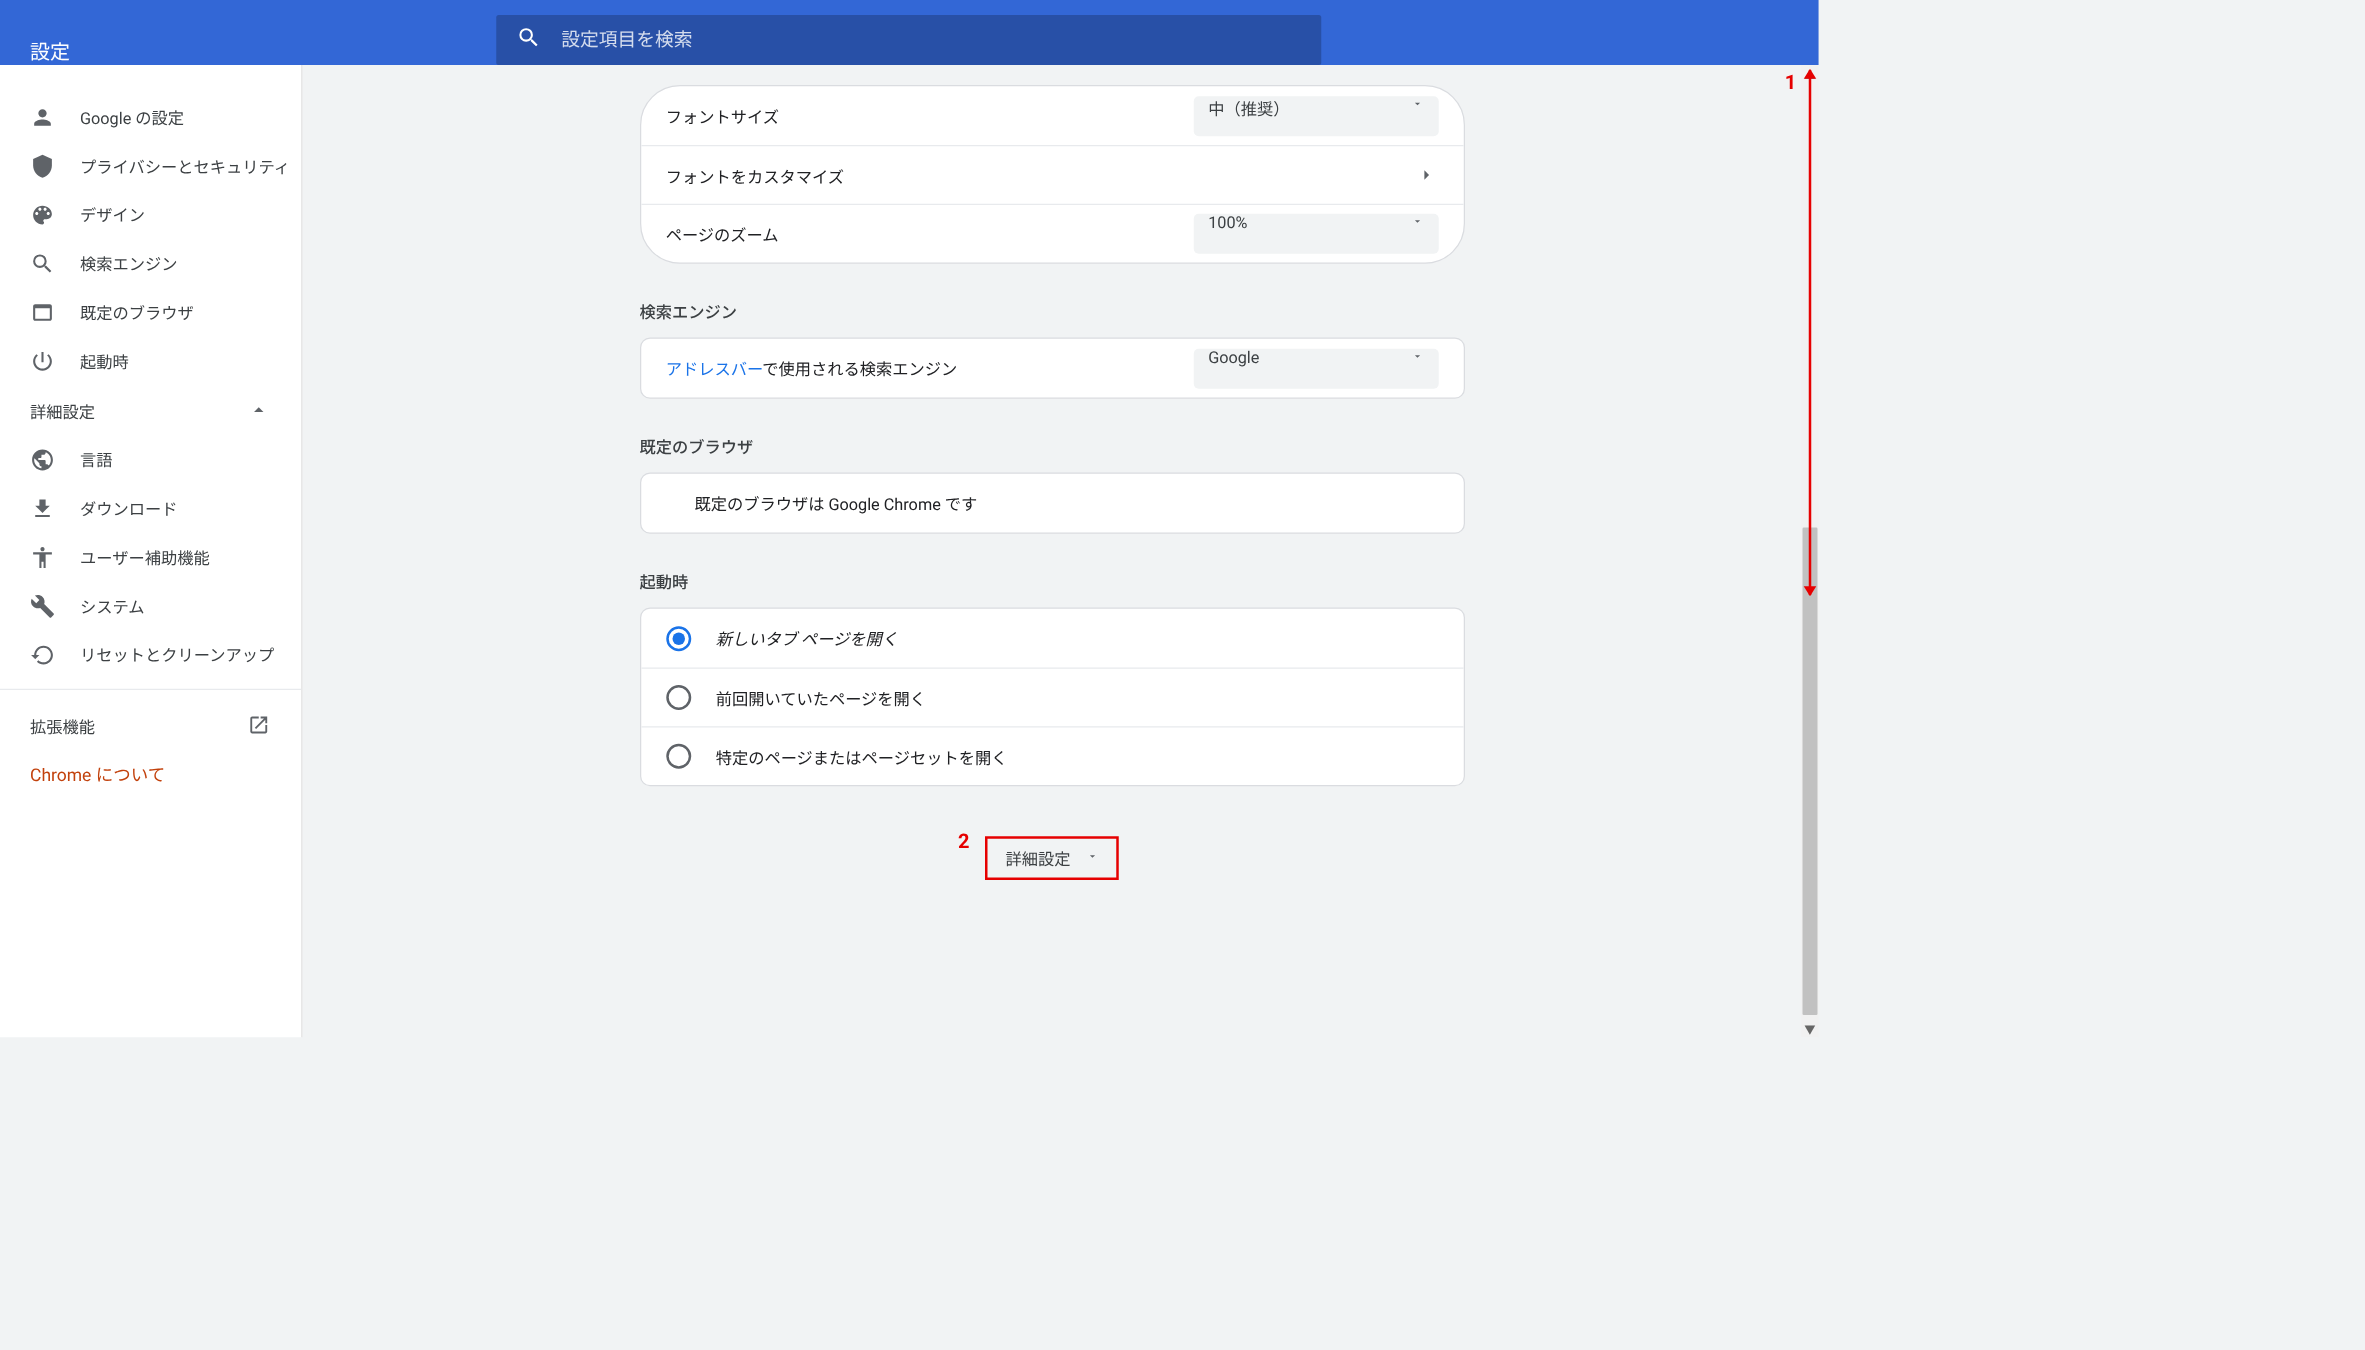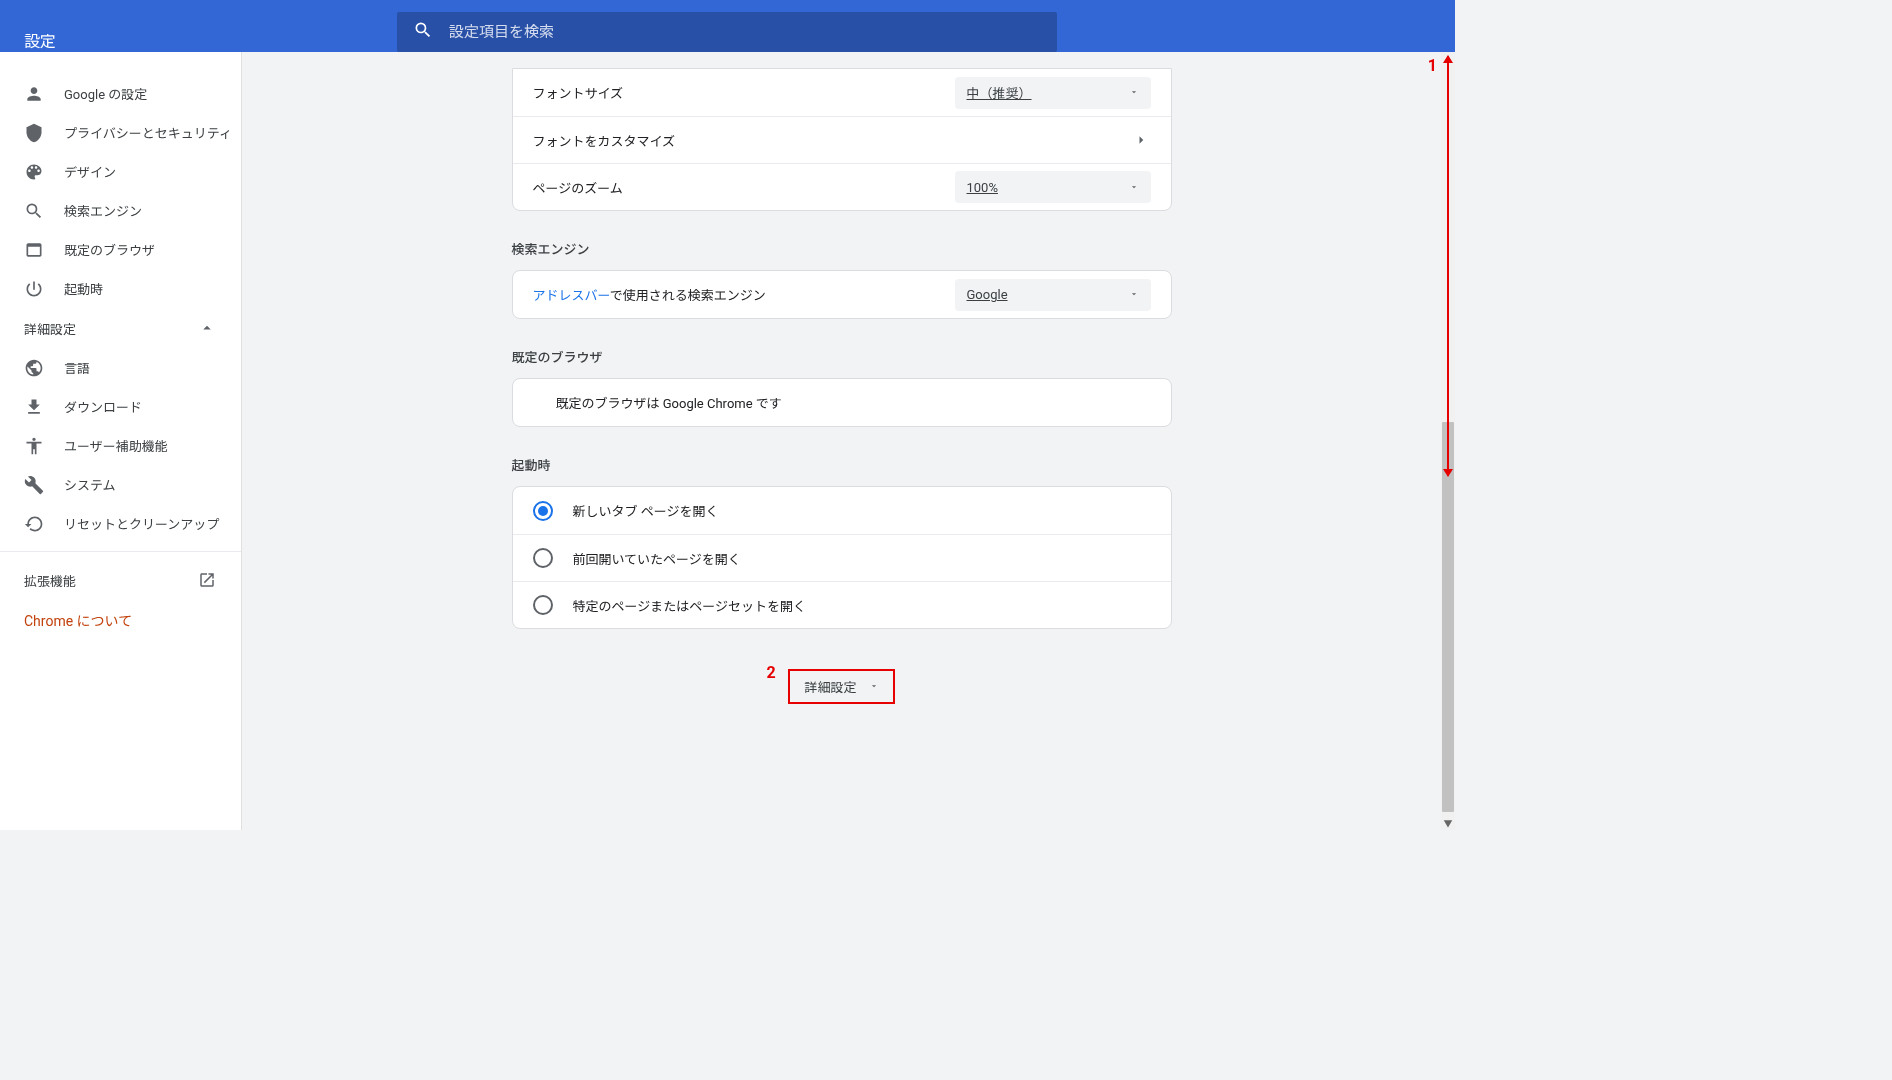--- a/index.html
+++ b/index.html
@@ -19,24 +19,24 @@
 .side-adv { display: flex; align-items: center; justify-content: space-between; height: 40px; padding: 0 24px; color: #3c4043; font-size: 13px; cursor: pointer; border-top: 0; }
 .side-sep { border-top: 1px solid #e8eaed; margin: 8px 0; }
 .side-ext { display: flex; align-items: center; justify-content: space-between; height: 40px; padding: 0 24px; color: #3c4043; font-size: 13px; cursor: pointer; }
 .side-about { display: flex; align-items: center; height: 40px; padding: 0 24px; color: #c2410c; font-size: 14px; cursor: pointer; }
 
 .main { position: absolute; top: 52px; left: 242px; right: 14px; bottom: 0; overflow-y: auto; display: flex; flex-direction: column; align-items: center; padding-bottom: 60px; }
 .section-title { width: 660px; color: #3c4043; font-size: 13px; font-weight: 500; margin: 28px 0 12px 0; }
 .card { width: 660px; background: #fff; border: 1px solid #dadce0; border-radius: 8px; overflow: hidden; }
 .row { display: flex; align-items: center; justify-content: space-between; min-height: 47px; padding: 0 20px; border-top: 1px solid #e8eaed; cursor: pointer; font-size: 13px; color: #202124; }
 .row:first-child { border-top: none; }
-.select { background: #f1f3f4; border-radius: 4px; height: 32px; min-width: 196px; display: flex; align-items: center; justify-content: space-between; padding: 0 12px; font-size: 13px; color: #3c4043; cursor: pointer; text-decoration: underline; }
+.select { background: #f1f3f4; border-radius: 4px; height: 32px; min-width: 196px; display: flex; justify-content: space-between; padding: 0 12px; font-size: 13px; color: #3c4043; cursor: pointer; }
 .link-part { color: #1a73e8; }
 .radio-row { display: flex; align-items: center; height: 47px; padding: 0 20px; border-top: 1px solid #e8eaed; font-size: 13px; color: #202124; cursor: pointer; }
-.radio-row:first-child { border-top: none; }
+.radio-row:first-child { border-top: none; font-style: italic; }
 .radio { width: 20px; height: 20px; border: 2px solid #5f6368; border-radius: 50%; margin-right: 20px; position: relative; }
 .radio.checked { border-color: #1a73e8; }
 .radio.checked::after { content: ""; position: absolute; top: 3px; left: 3px; width: 10px; height: 10px; border-radius: 50%; background: #1a73e8; }
 
 .adv-btn { margin-top: 40px; display: flex; align-items: center; gap: 12px; font-size: 13px; color: #3c4043; padding: 6px 14px; cursor: pointer; border: 2px solid #e60000; }
 
 .scrollbar { position: absolute; right: 0; top: 52px; width: 14px; bottom: 0; background: #f1f1f1; }
 .scroll-arrow { width: 14px; height: 14px; display: flex; align-items: center; justify-content: center; color: #666; font-size: 9px; cursor: pointer; }
 .scroll-thumb { position: absolute; left: 1px; right: 1px; top: 370px; height: 390px; background: #c1c1c1; border-radius: 1px; cursor: pointer; }
 
@@ -176,21 +176,21 @@
         </svg>
       </span>
   </div>
   <div class="side-about">
     <span>Chrome について</span>
   </div>
 </div>
 
 <div class="main">
 
-  <div class="card" style="margin-top:16px; border-top-left-radius:0; border-top-right-radius:0;">
+  <div class="card" style="margin-top:16px; border-top-left-radius:0; border-top-right-radius:0;border-radius:32px;">
     <div class="row">
       <span>フォントサイズ</span>
       <div class="select">
         <span>中（推奨）</span>
         <span class="caret"><svg viewBox="0 0 24 24">
               <path d="M7 10l5 5 5-5z"></path>
             </svg></span>
       </div>
     </div>
     <div class="row">

